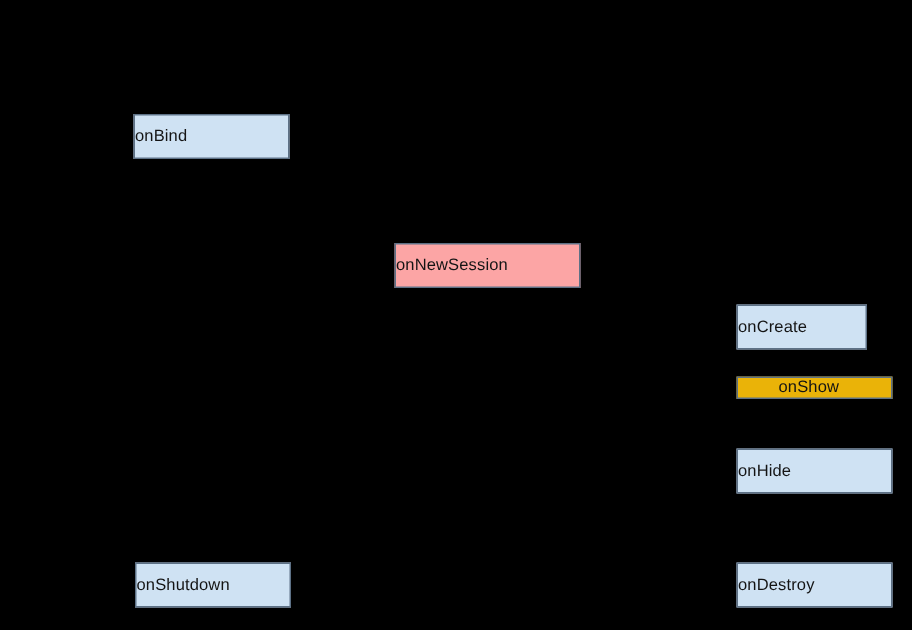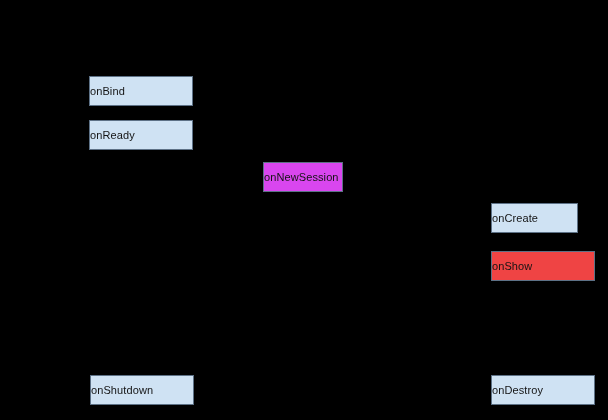--- a/index.html
+++ b/index.html
@@ -34,36 +34,36 @@
 </style>
 </head>
 <body>
 
 <div id="canvas" style="background: rgb(0, 0, 0);">
 
     <div class="node" style="left: 89px; top: 76px; width: 104px; height: 30px; background: rgb(207, 226, 243); border-color: rgb(93, 113, 134);">
       <span class="node-label" style="color: rgb(20, 20, 20);">onBind</span>
     </div>
 
-    <div class="node" style="left: 89px; top: 120px; width: 104px; height: 30px; background: rgb(207, 226, 243); border-color: rgb(93, 113, 134);">
-      <span class="node-label" style="color: rgb(20, 20, 20);">onReady</span>
-    </div>
 
-    <div class="node" style="left: 263px; top: 162px; width: 80px; height: 30px; background: #d946ef; border-color: rgb(93, 113, 134);">
+    <div class="node" style="left: 263px; top: 162px; width: 124px; height: 30px; background: #fca5a5; border-color: rgb(93, 113, 134);">
       <span class="node-label" style="color: rgb(20, 20, 20);">onNewSession</span>
     </div>
 
     <div class="node" style="left: 491px; top: 203px; width: 87px; height: 30px; background: rgb(207, 226, 243); border-color: rgb(93, 113, 134);">
       <span class="node-label" style="color: rgb(20, 20, 20);">onCreate</span>
     </div>
 
-    <div class="node" style="left: 491px; top: 251px; width: 104px; height: 30px; background: #ef4444; border-color: rgb(93, 113, 134);">
+    <div class="node" style="left: 491px; top: 251px; width: 104px; height: 15px; background: #eab308; border-color: rgb(93, 113, 134); padding-left: 27px;">
       <span class="node-label" style="color: rgb(20, 20, 20);">onShow</span>
     </div>
 
+    <div class="node" style="left: 491px; top: 299px; width: 104px; height: 30px; background: rgb(207, 226, 243); border-color: rgb(93, 113, 134);">
+      <span class="node-label" style="color: rgb(20, 20, 20);">onHide</span>
+    </div>
 
     <div class="node" style="left: 491px; top: 375px; width: 104px; height: 30px; background: rgb(207, 226, 243); border-color: rgb(93, 113, 134);">
       <span class="node-label" style="color: rgb(20, 20, 20);">onDestroy</span>
     </div>
 
     <div class="node" style="left: 90px; top: 375px; width: 104px; height: 30px; background: rgb(207, 226, 243); border-color: rgb(93, 113, 134);">
       <span class="node-label" style="color: rgb(20, 20, 20);">onShutdown</span>
     </div>
   </div>
 

